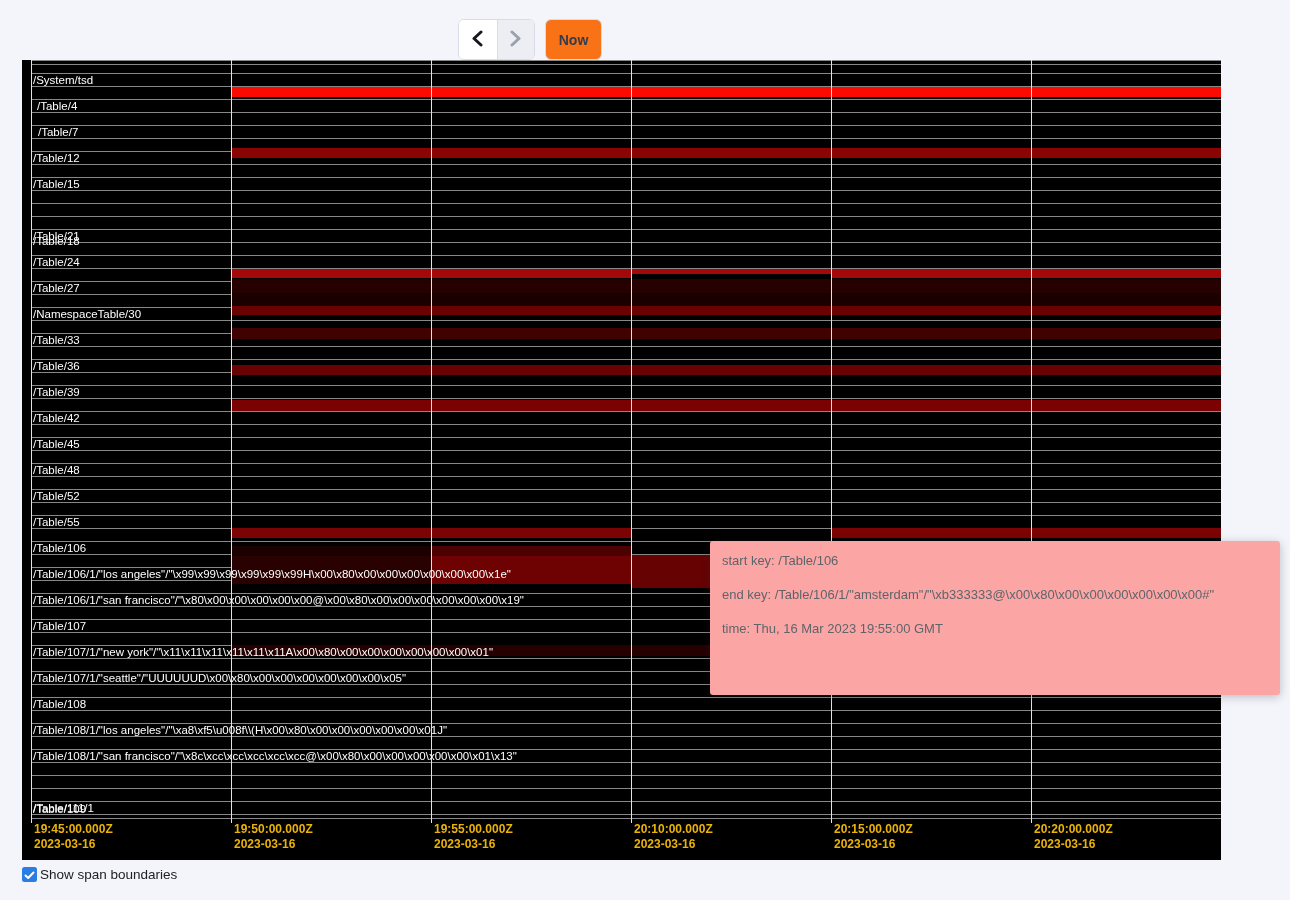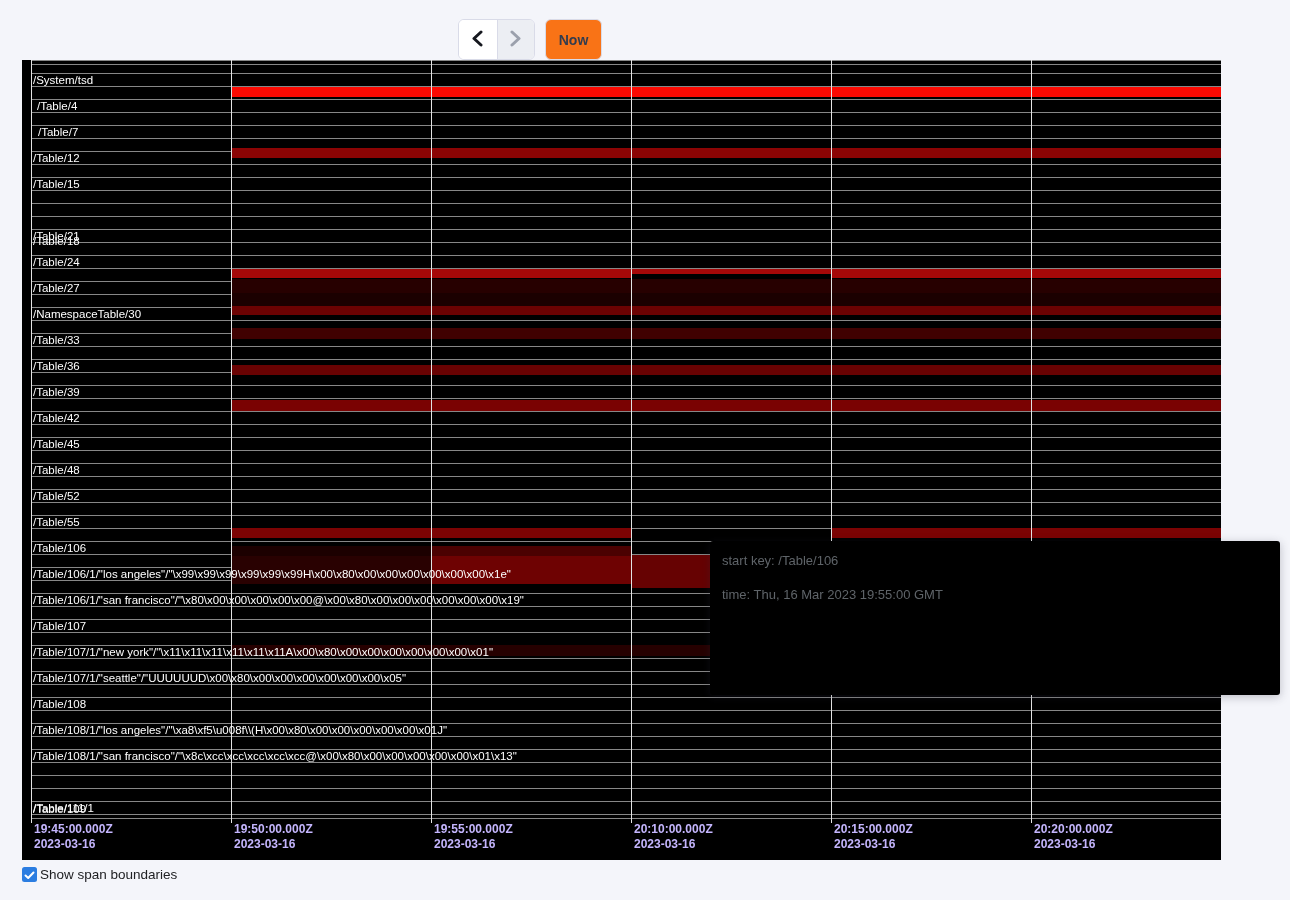--- a/index.html
+++ b/index.html
@@ -50,26 +50,26 @@
     background:#000000; cursor:crosshair;
   }
   .hline { position:absolute; height:1px; background:#969696; opacity:.9; }
   .vline { position:absolute; width:1px; background:#e3e3e3; }
   .band  { position:absolute; }
   .row-label {
     position:absolute; color:#ffffff; font-size:11.5px; line-height:12px;
     white-space:nowrap; letter-spacing:0;
   }
   .tick { position:absolute; width:1px; height:9px; background:#e3e3e3; }
-  .axis-label { position:absolute; color:#c4b5fd; font-size:12px; font-weight:bold; line-height:15px; white-space:nowrap; }
+  .axis-label { position:absolute; color:#eab308; font-size:12px; font-weight:bold; line-height:15px; white-space:nowrap; }
 
   
   .tooltip {
     position:absolute; left:710px; top:541px; width:570px; height:154px;
-    background:#000000; border-radius:3px; overflow:hidden;
+    background:#fca5a5; border-radius:3px; overflow:hidden;
     box-shadow:0 2px 10px rgba(40,40,60,.28);
     padding:12px 12px; z-index:10;
   }
   .tooltip-line {
     font-size:13px; color:#5f6469; line-height:15px; margin-bottom:19px;
     white-space:nowrap;
   }
   .tooltip-line:last-child { margin-bottom:0; }
 
   
@@ -249,20 +249,21 @@
     </div>
     <div class="tick" style="left: 1009px; top: 754px;"></div>
     <div class="axis-label" style="left: 1012px; top: 762px;">
       <div>20:20:00.000Z</div>
       <div>2023-03-16</div>
     </div>
   </div>
 
 <div class="tooltip">
   <div class="tooltip-line">start key: /Table/106</div>
+  <div class="tooltip-line">end key: /Table/106/1/"amsterdam"/"\xb333333@\x00\x80\x00\x00\x00\x00\x00\x00#"</div>
   <div class="tooltip-line">time: Thu, 16 Mar 2023 19:55:00 GMT</div>
 </div>
 
 <div class="footer-row">
   <span class="checkbox">
     <span>
       <svg width="11" height="9" viewBox="0 0 11 9">
           <polyline points="1.5,4.5 4.2,7 9.5,1.5" fill="none" stroke="#ffffff" stroke-width="2" stroke-linecap="round" stroke-linejoin="round"></polyline>
         </svg>
     </span>

